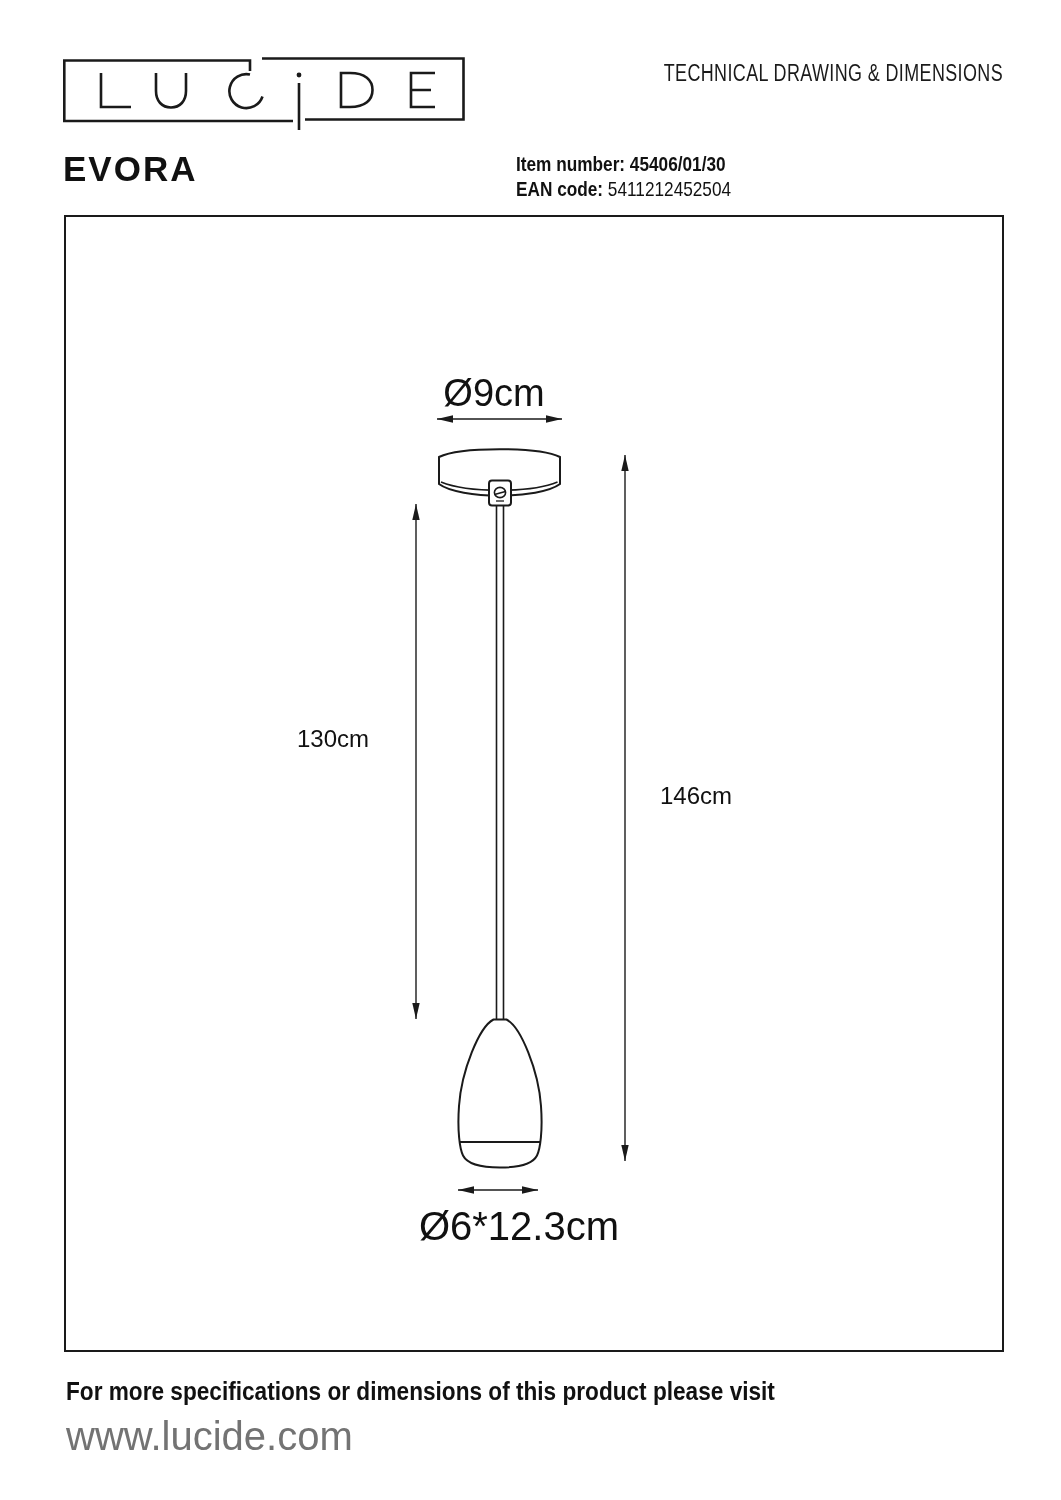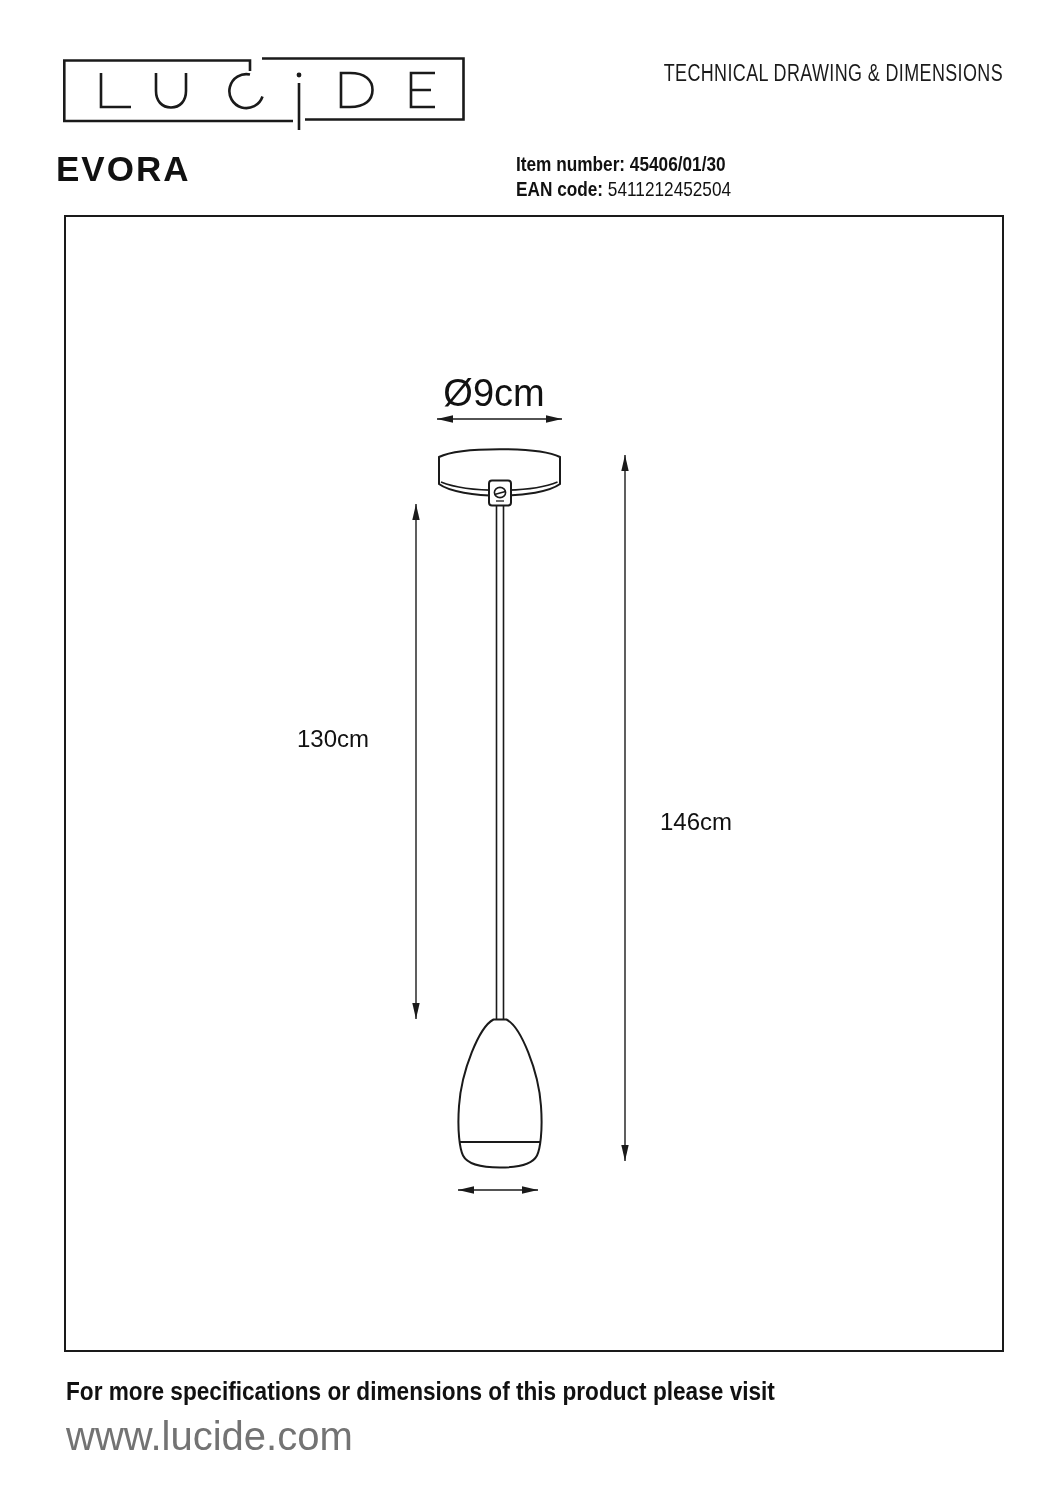--- a/index.html
+++ b/index.html
@@ -14,42 +14,42 @@
   }
   .abs{position:absolute;}
   
   .doc-title{
     top:60px;right:58px;
     font-size:23px;letter-spacing:.5px;
     transform:scaleX(.78);transform-origin:100% 50%;
     white-space:nowrap;color:#1a1a1a;
   }
   .product-name{
-    top:149px;left:56px;
+    top:149px;left:63px;
     font-size:35px;font-weight:700;letter-spacing:2px;color:#111;
   }
   .item-block{top:151px;left:516px;font-size:21px;line-height:25px;
     transform:scaleX(.82);transform-origin:0 0;white-space:nowrap;color:#111;}
   .item-block .lbl{font-weight:700;}
   .item-block .val-bold{font-weight:700;}
   .item-block .val{font-weight:400;}
   
   .drawing-frame{
     top:215px;left:64px;width:940px;height:1137px;
     border:2px solid #1a1a1a;box-sizing:border-box;background:#fff;
   }
   svg.overlay{top:0;left:0;pointer-events:none;}
   
   .dim{
     font-size:24px;font-weight:400;color:#111;white-space:nowrap;
     transform:translateX(-50%);
   }
   .dim-canopy{top:372px;left:494px;font-size:38px;}
   .dim-cable{top:725px;left:333px;}
-  .dim-total{top:808px;left:696px;}
+  .dim-total{top:782px;left:696px;}
   .dim-shade{top:1204px;left:519px;font-size:40px;}
   
   .footer-note{
     top:1376px;left:66px;
     font-size:26px;font-weight:700;white-space:nowrap;
     transform:scaleX(.87);transform-origin:0 0;color:#111;
   }
   .footer-site{
     top:1414px;left:66px;
     font-size:40px;font-weight:400;white-space:nowrap;color:#737373;
@@ -125,17 +125,18 @@
 
       <line x1="458" y1="1190" x2="538" y2="1190"></line>
       <polygon points="458,1190 474,1186.3 474,1193.7" stroke="none"></polygon>
       <polygon points="538,1190 522,1186.3 522,1193.7" stroke="none"></polygon>
     </g>
   </svg>
 
   <div class="abs dim dim-canopy">Ø9cm</div>
   <div class="abs dim dim-cable">130cm</div>
   <div class="abs dim dim-total">146cm</div>
+  <div class="abs dim dim-shade">Ø6*12.3cm</div>
 
   <div class="abs footer-note">For more specifications or dimensions of this product please visit</div>
   <div class="abs footer-site">www.lucide.com</div>
 
 </div>
 
 </body></html>

